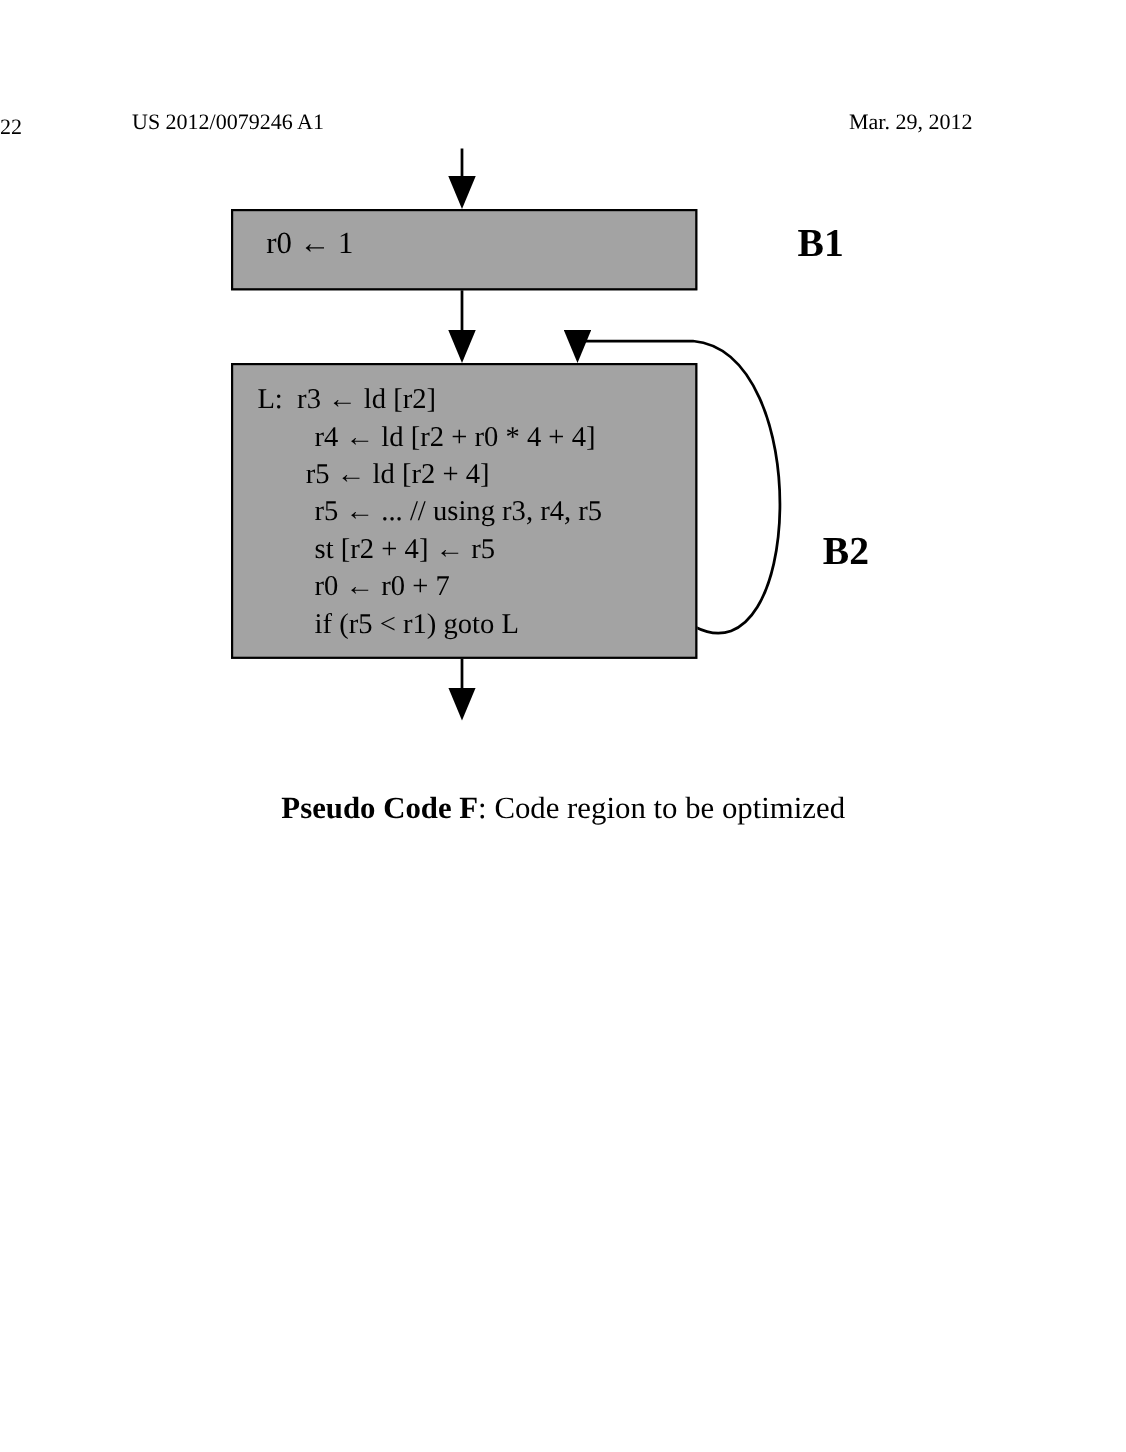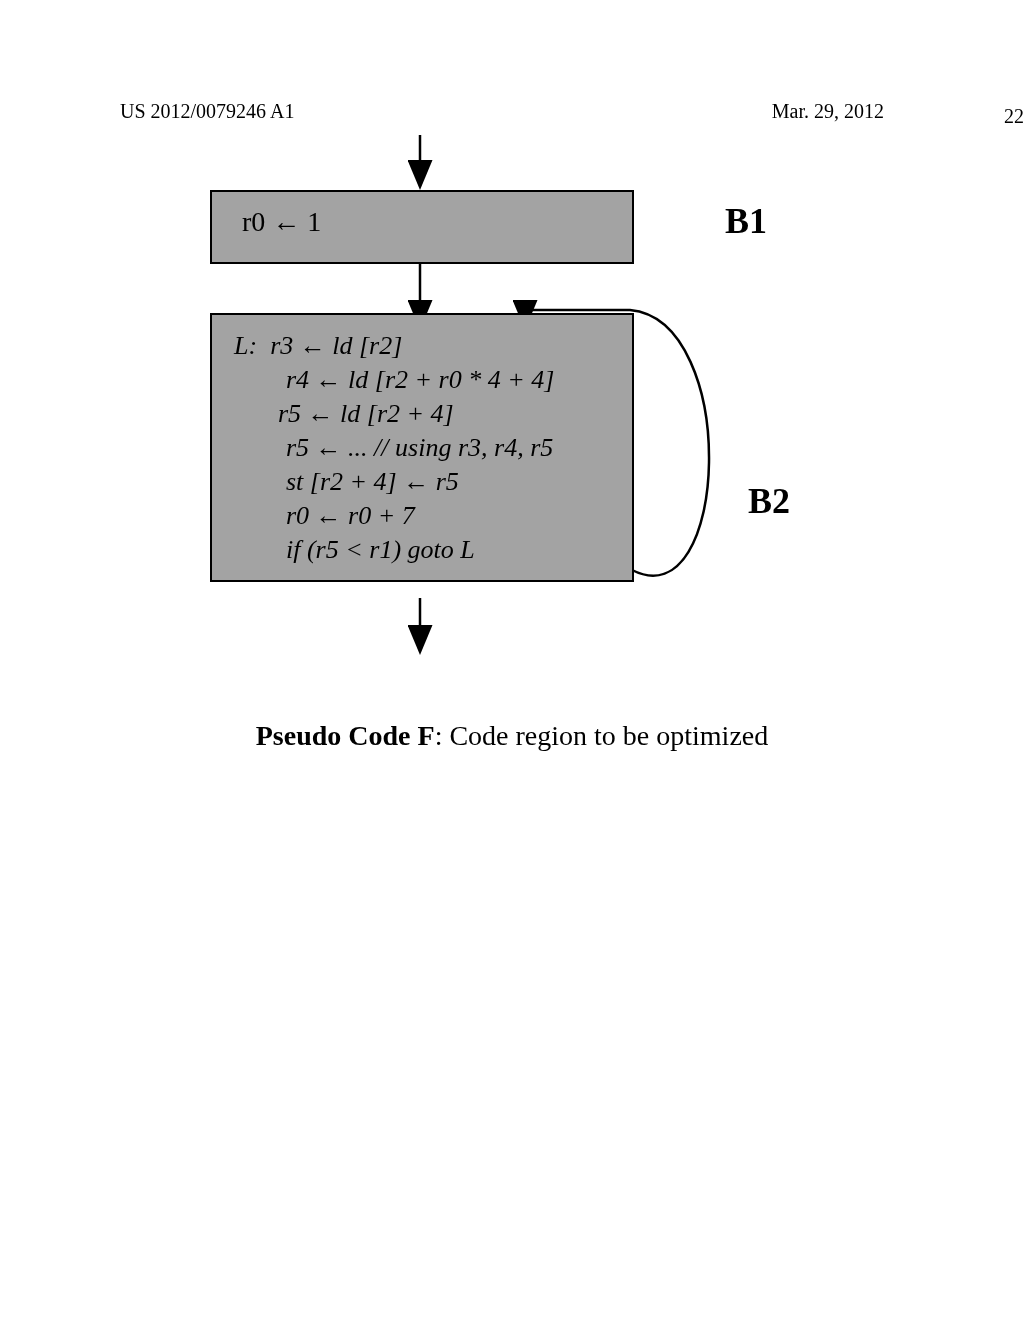--- a/index.html
+++ b/index.html
@@ -24,21 +24,21 @@
   }
   .pub-number {
     position: absolute;
     left: 120px;
     font-size: 20px;
   }
   .page-number {
     position: absolute;
     left: 0;
     width: 100%;
-    text-align: right;
+    text-align: left;
     font-size: 20px;
     top: 5px;
   }
   .pub-date {
     position: absolute;
     right: 140px;
     font-size: 20px;
   }
   .diagram {
     position: absolute;
@@ -60,24 +60,23 @@
   }
   .b1-content {
     position: absolute;
     left: 30px;
     top: 14px;
     font-size: 28px;
     white-space: nowrap;
   }
   .b2-box {
     left: 80px;
-    top: 183px;
+    top: 200px;
     width: 420px;
     height: 265px;
-    font-style: italic;
   }
   .b2-content {
     position: absolute;
     left: 22px;
     top: 14px;
     font-size: 26px;
     line-height: 34px;
     white-space: nowrap;
   }
   .b2-line { display: block; }

